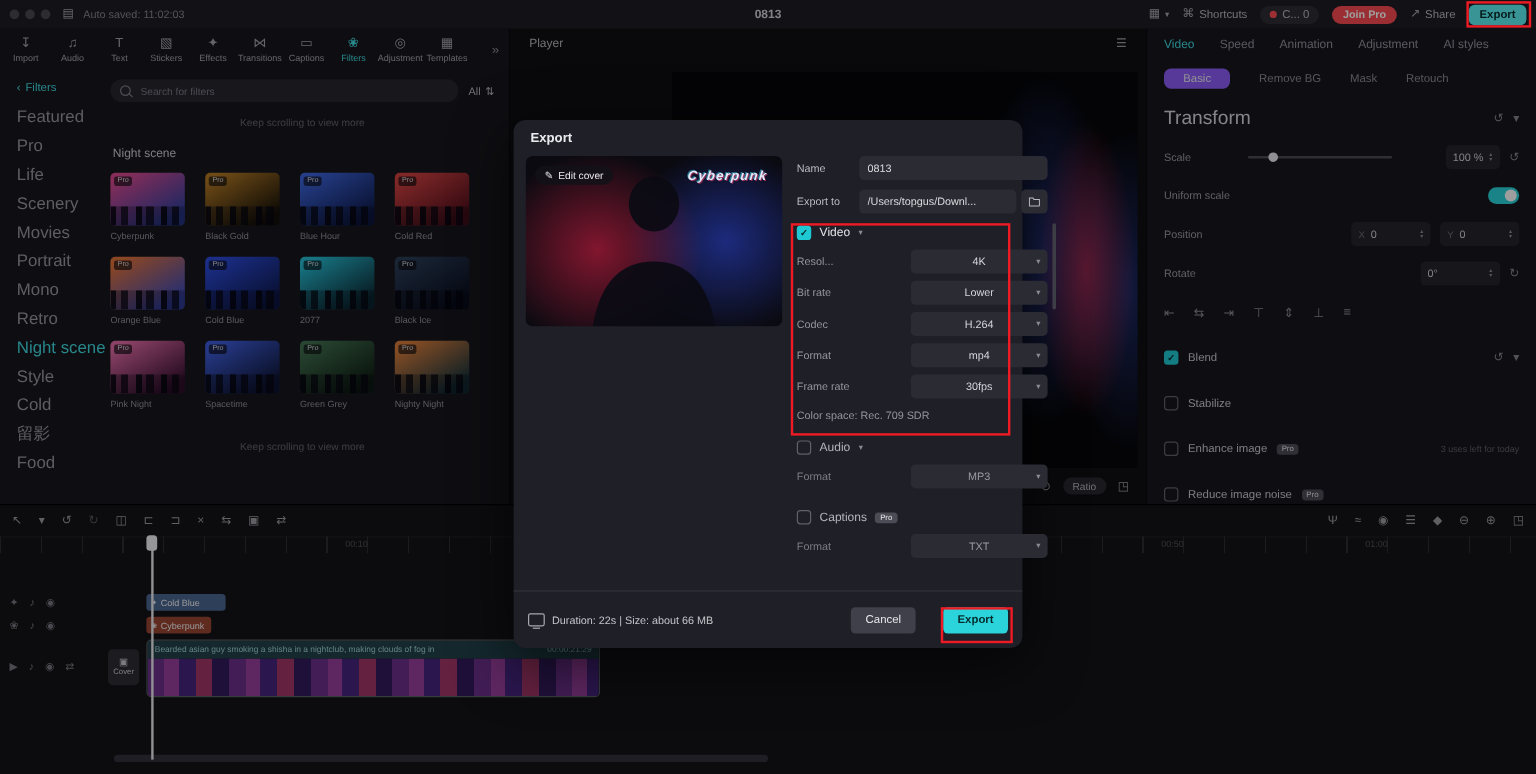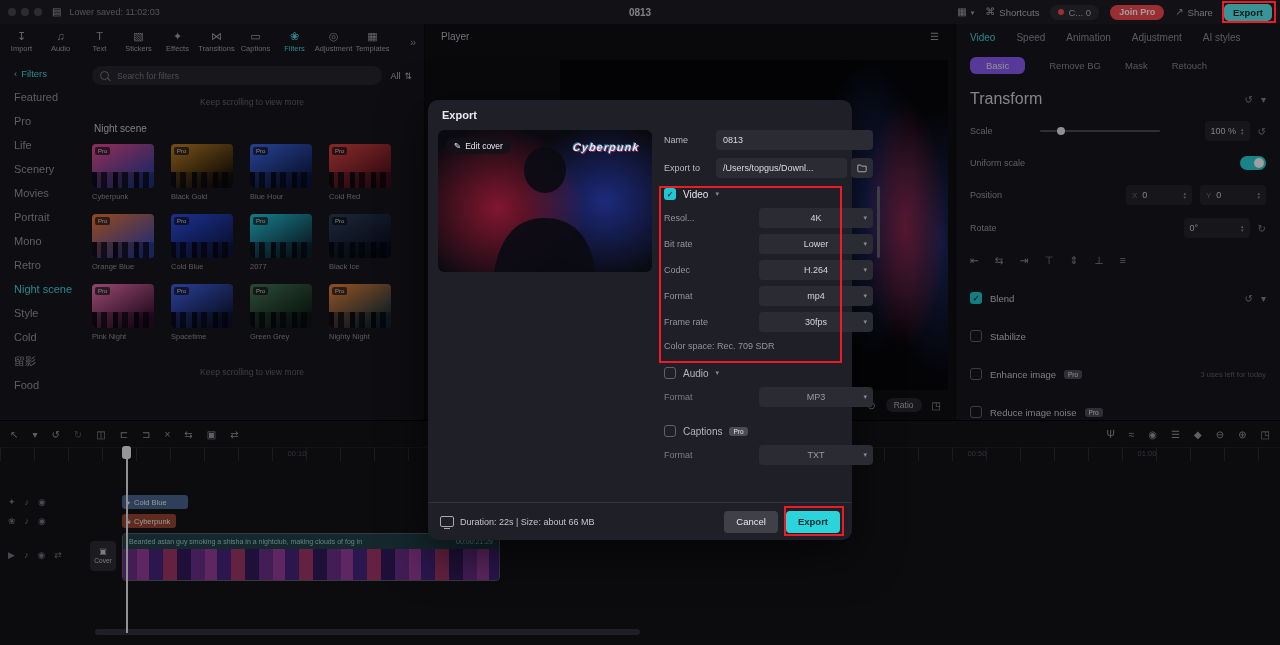--- a/index.html
+++ b/index.html
@@ -30,21 +30,21 @@
               border-right:1px solid #0a0a0d;box-sizing:border-box}
   .tool-tabs{display:flex;align-items:center;height:36px;padding:0 2px}
   .ttab{width:39px;display:flex;flex-direction:column;align-items:center;gap:2px;color:#a2a2aa;cursor:default}
   .ttab.active{color:#3fd9df}
   .ticon{font-size:11px;line-height:1}
   .tlbl{font-size:7.5px;white-space:nowrap}
   .more-tools{margin-left:auto;color:#8a8a92;font-size:11px;padding-right:6px}
   .left-body{display:flex}
   .cats-col{width:88px;box-sizing:border-box;padding:8px 0 0 14px;flex:none}
   .panel-title{color:#3fd9df;font-size:9.5px;display:flex;gap:4px;align-items:center;margin-bottom:6px}
-  .cat{font-size:11px;color:#96969e;line-height:24px;white-space:nowrap;cursor:default}
+  .cat{font-size:14px;color:#96969e;line-height:24px;white-space:nowrap;cursor:default}
   .cat.active{color:#3fd9df}
   .content-col{flex:1;padding:6px 12px 0 4px}
   .search-row{display:flex;align-items:center;gap:8px}
   .search-box{flex:1;display:flex;align-items:center;gap:6px;background:#25252d;border-radius:10px;
               height:19px;padding:0 8px}
   .mag{width:7px;height:7px;border:1.2px solid #7a7a84;border-radius:50%;position:relative;flex:none}
   .mag::after{content:'';position:absolute;width:4px;height:1.2px;background:#7a7a84;transform:rotate(45deg);right:-3px;bottom:-1px}
   .search-input{flex:1;background:transparent;border:none;outline:none;font-size:8.5px;color:#b9b9c0;font-family:inherit}
   .search-input::placeholder{color:#7b7b84}
   .all-wrap{display:flex;align-items:center;gap:4px;font-size:9px;color:#b6b6be}
@@ -168,22 +168,22 @@
   .caret-sm{font-size:7px;color:#8a8a92}
   .drow{display:flex;align-items:center;justify-content:space-between;margin-bottom:6px}
   .dlabel{font-size:9px;color:#94949c}
   .dlabel.dim3{color:#7c7c84}
   .dselect{width:114px;height:20px;background:#2b2b34;border-radius:4px;display:flex;align-items:center;
            justify-content:center;position:relative;font-size:9px;color:#d4d4da;box-sizing:border-box}
   .dselect.dimsel{color:#9a9aa2}
   .dcaret{position:absolute;right:6px;font-size:7px;color:#8a8a92}
   .color-space{font-size:9px;color:#94949c;margin-top:9px}
   .form-scrollbar{position:absolute;right:-7px;top:56px;width:3px;height:72px;background:#3d3d46;border-radius:2px}
-  .dlg-footer{position:absolute;left:0;right:0;bottom:0;height:38px;border-top:1px solid #33333c;display:flex;
-              align-items:center;gap:8px;padding:0 12px;box-sizing:border-box}
+  .dlg-footer{position:absolute;left:0;right:0;bottom:0;height:48px;border-top:1px solid #33333c;display:flex;
+              align-items:center;gap:23px;padding:0 12px;box-sizing:border-box}
   .dur{display:flex;align-items:center;gap:6px;font-size:9px;color:#c4c4ca;margin-right:auto}
   .mon-ic{width:12px;height:9px;border:1px solid #a8a8b0;border-radius:2px;position:relative;display:inline-block}
   .mon-ic::after{content:'';position:absolute;left:3px;right:3px;bottom:-3px;height:1.5px;background:#a8a8b0}
   .btn-cancel{background:#40404a;color:#e8e8ec;border:none;border-radius:4px;height:22px;padding:0 12px;
               font-size:9.5px;font-family:inherit}
   .btn-export{background:#2bd4da;color:#072a2c;font-weight:bold;border:none;border-radius:4px;height:22px;
               padding:0 12px;font-size:9.5px;font-family:inherit}
 
   
   .anno{position:absolute;border:2px solid #ee1b24;z-index:300;pointer-events:none;box-sizing:border-box}
@@ -197,21 +197,21 @@
 <div class="screen">
   <div class="app">
 
     <header class="topbar">
       <div class="traffic">
         <span class="dot"></span>
         <span class="dot"></span>
         <span class="dot"></span>
       </div>
       <span class="tb-ic">▤</span>
-      <span class="autosave">Lower saved: 11:02:03</span>
+      <span class="autosave">Auto saved: 11:02:03</span>
       <div class="tb-title">0813</div>
       <div class="tb-right">
         <span class="tb-item">
           <span class="tb-ic">▦</span>
           <span class="tb-ic sm">▾</span>
         </span>
         <span class="tb-item">
           <span class="tb-ic">⌘</span>
           <span>Shortcuts</span>
         </span>

